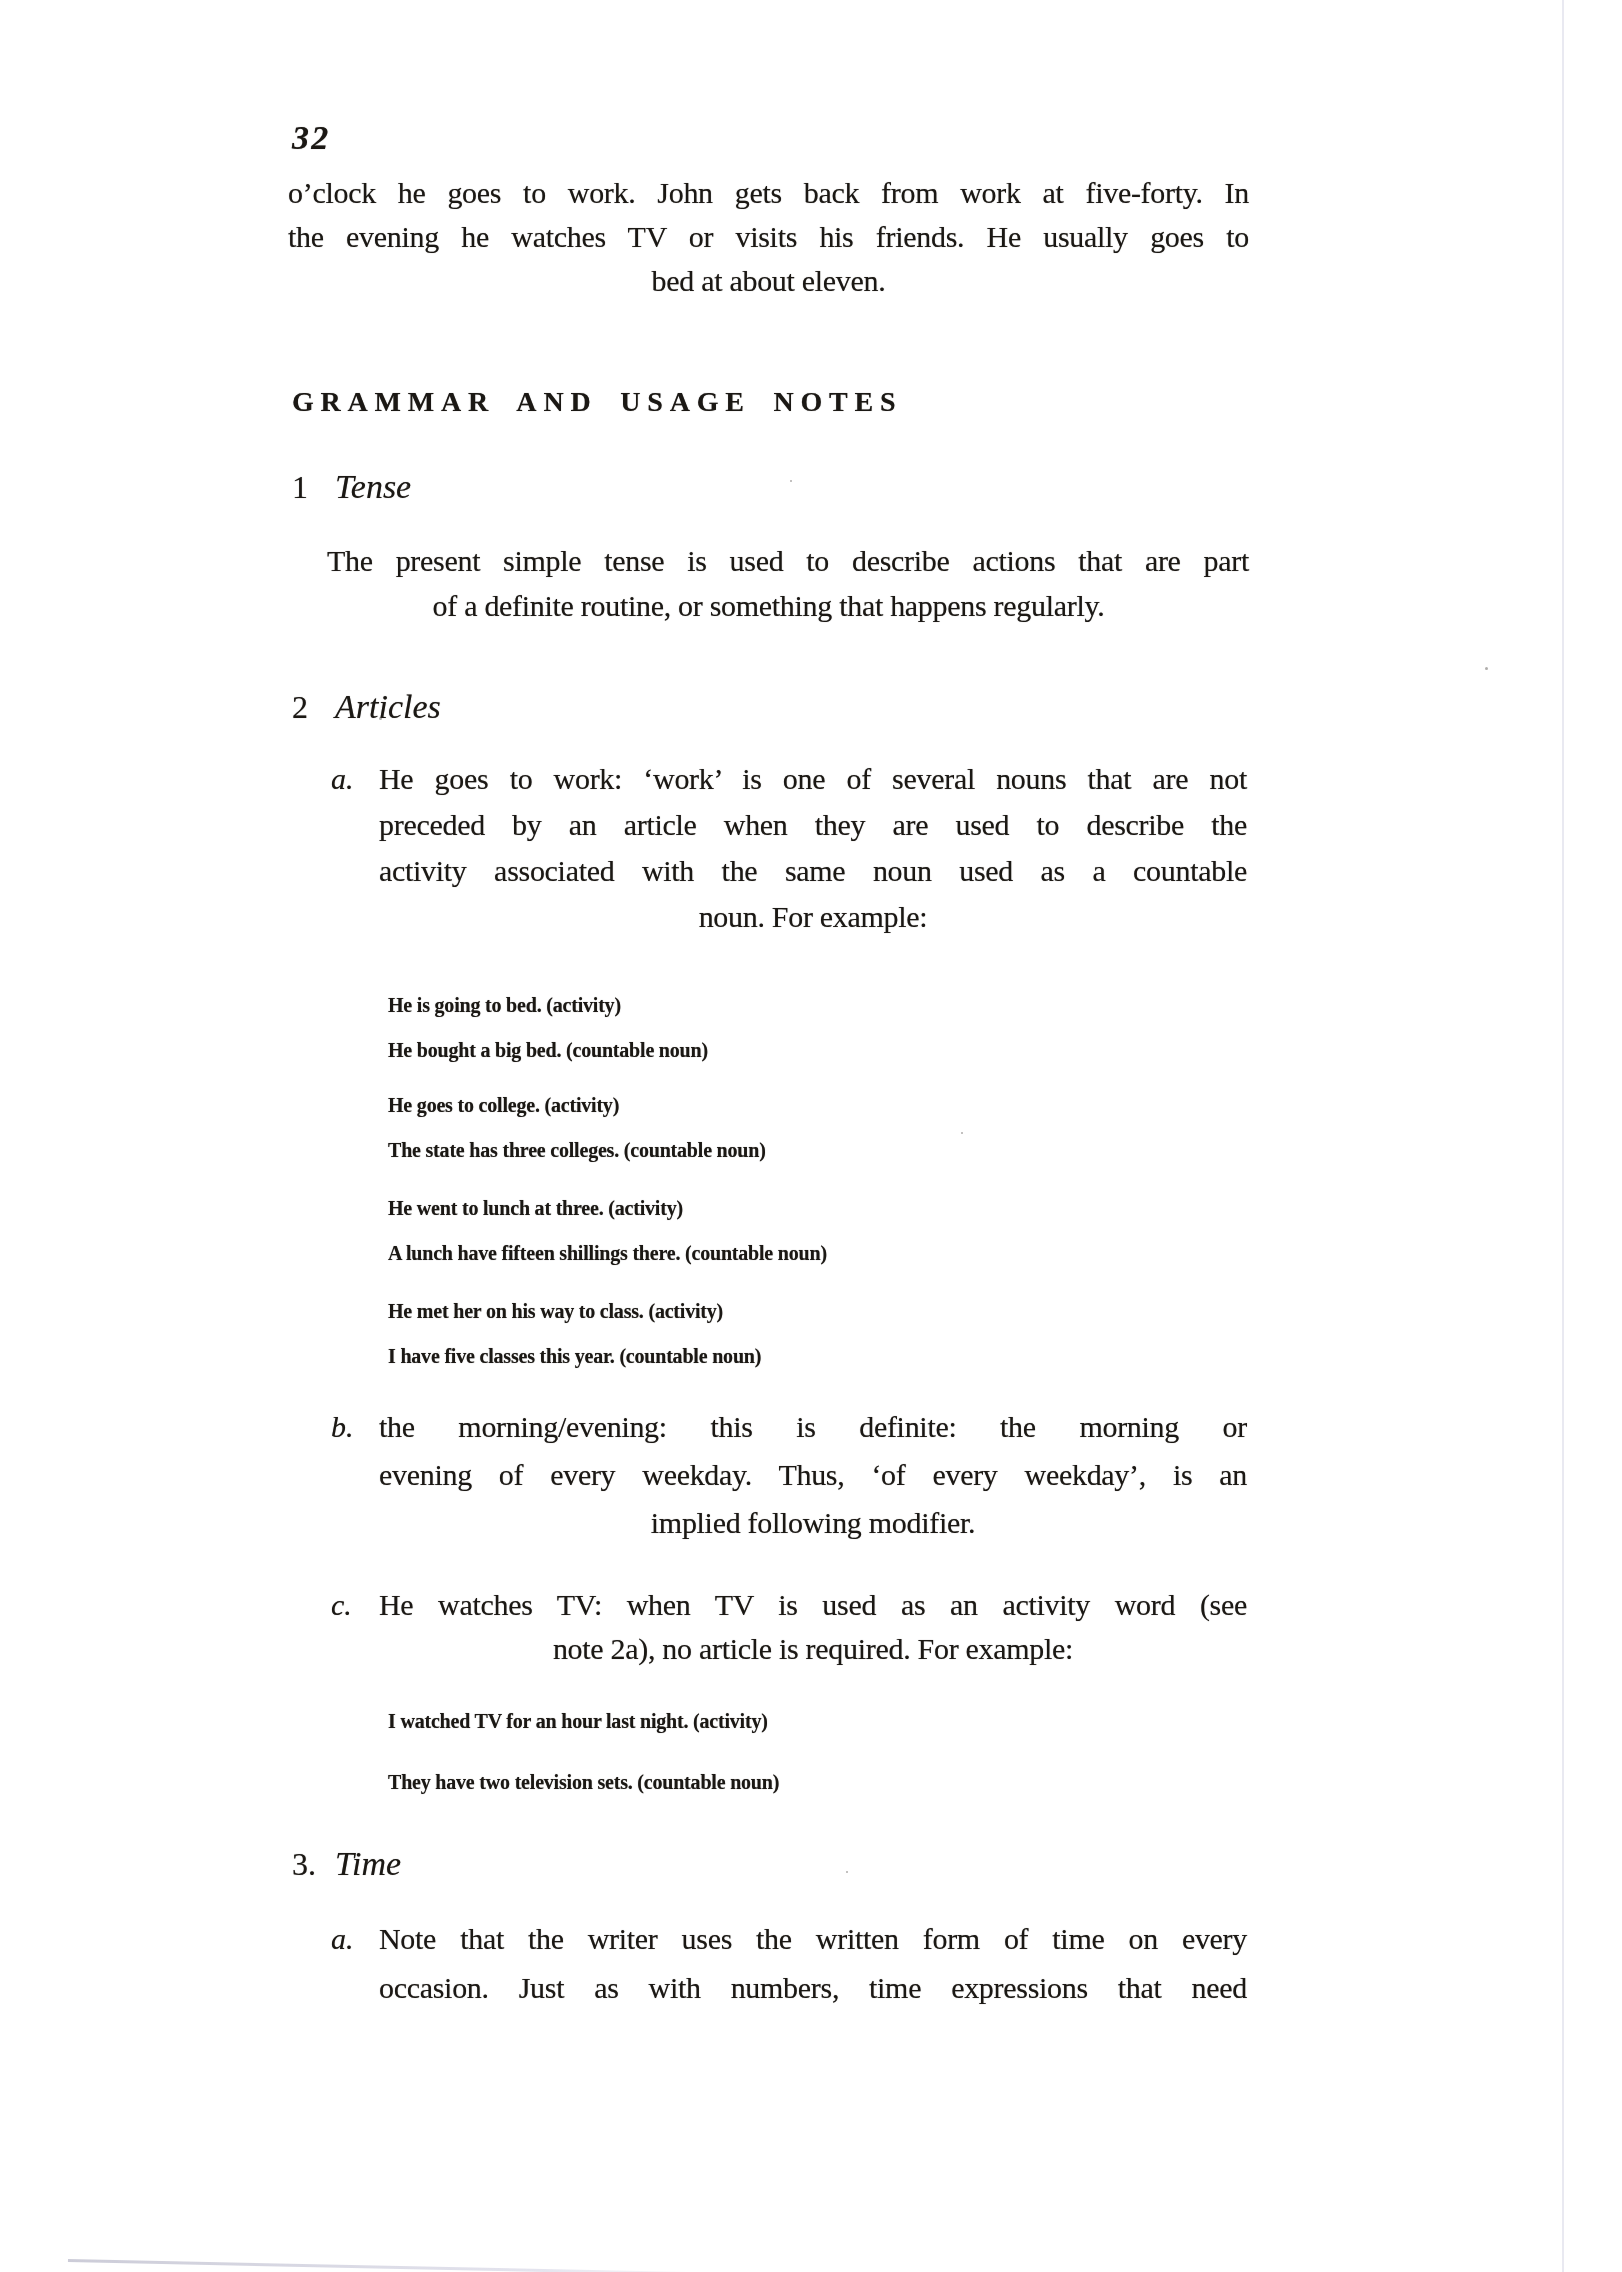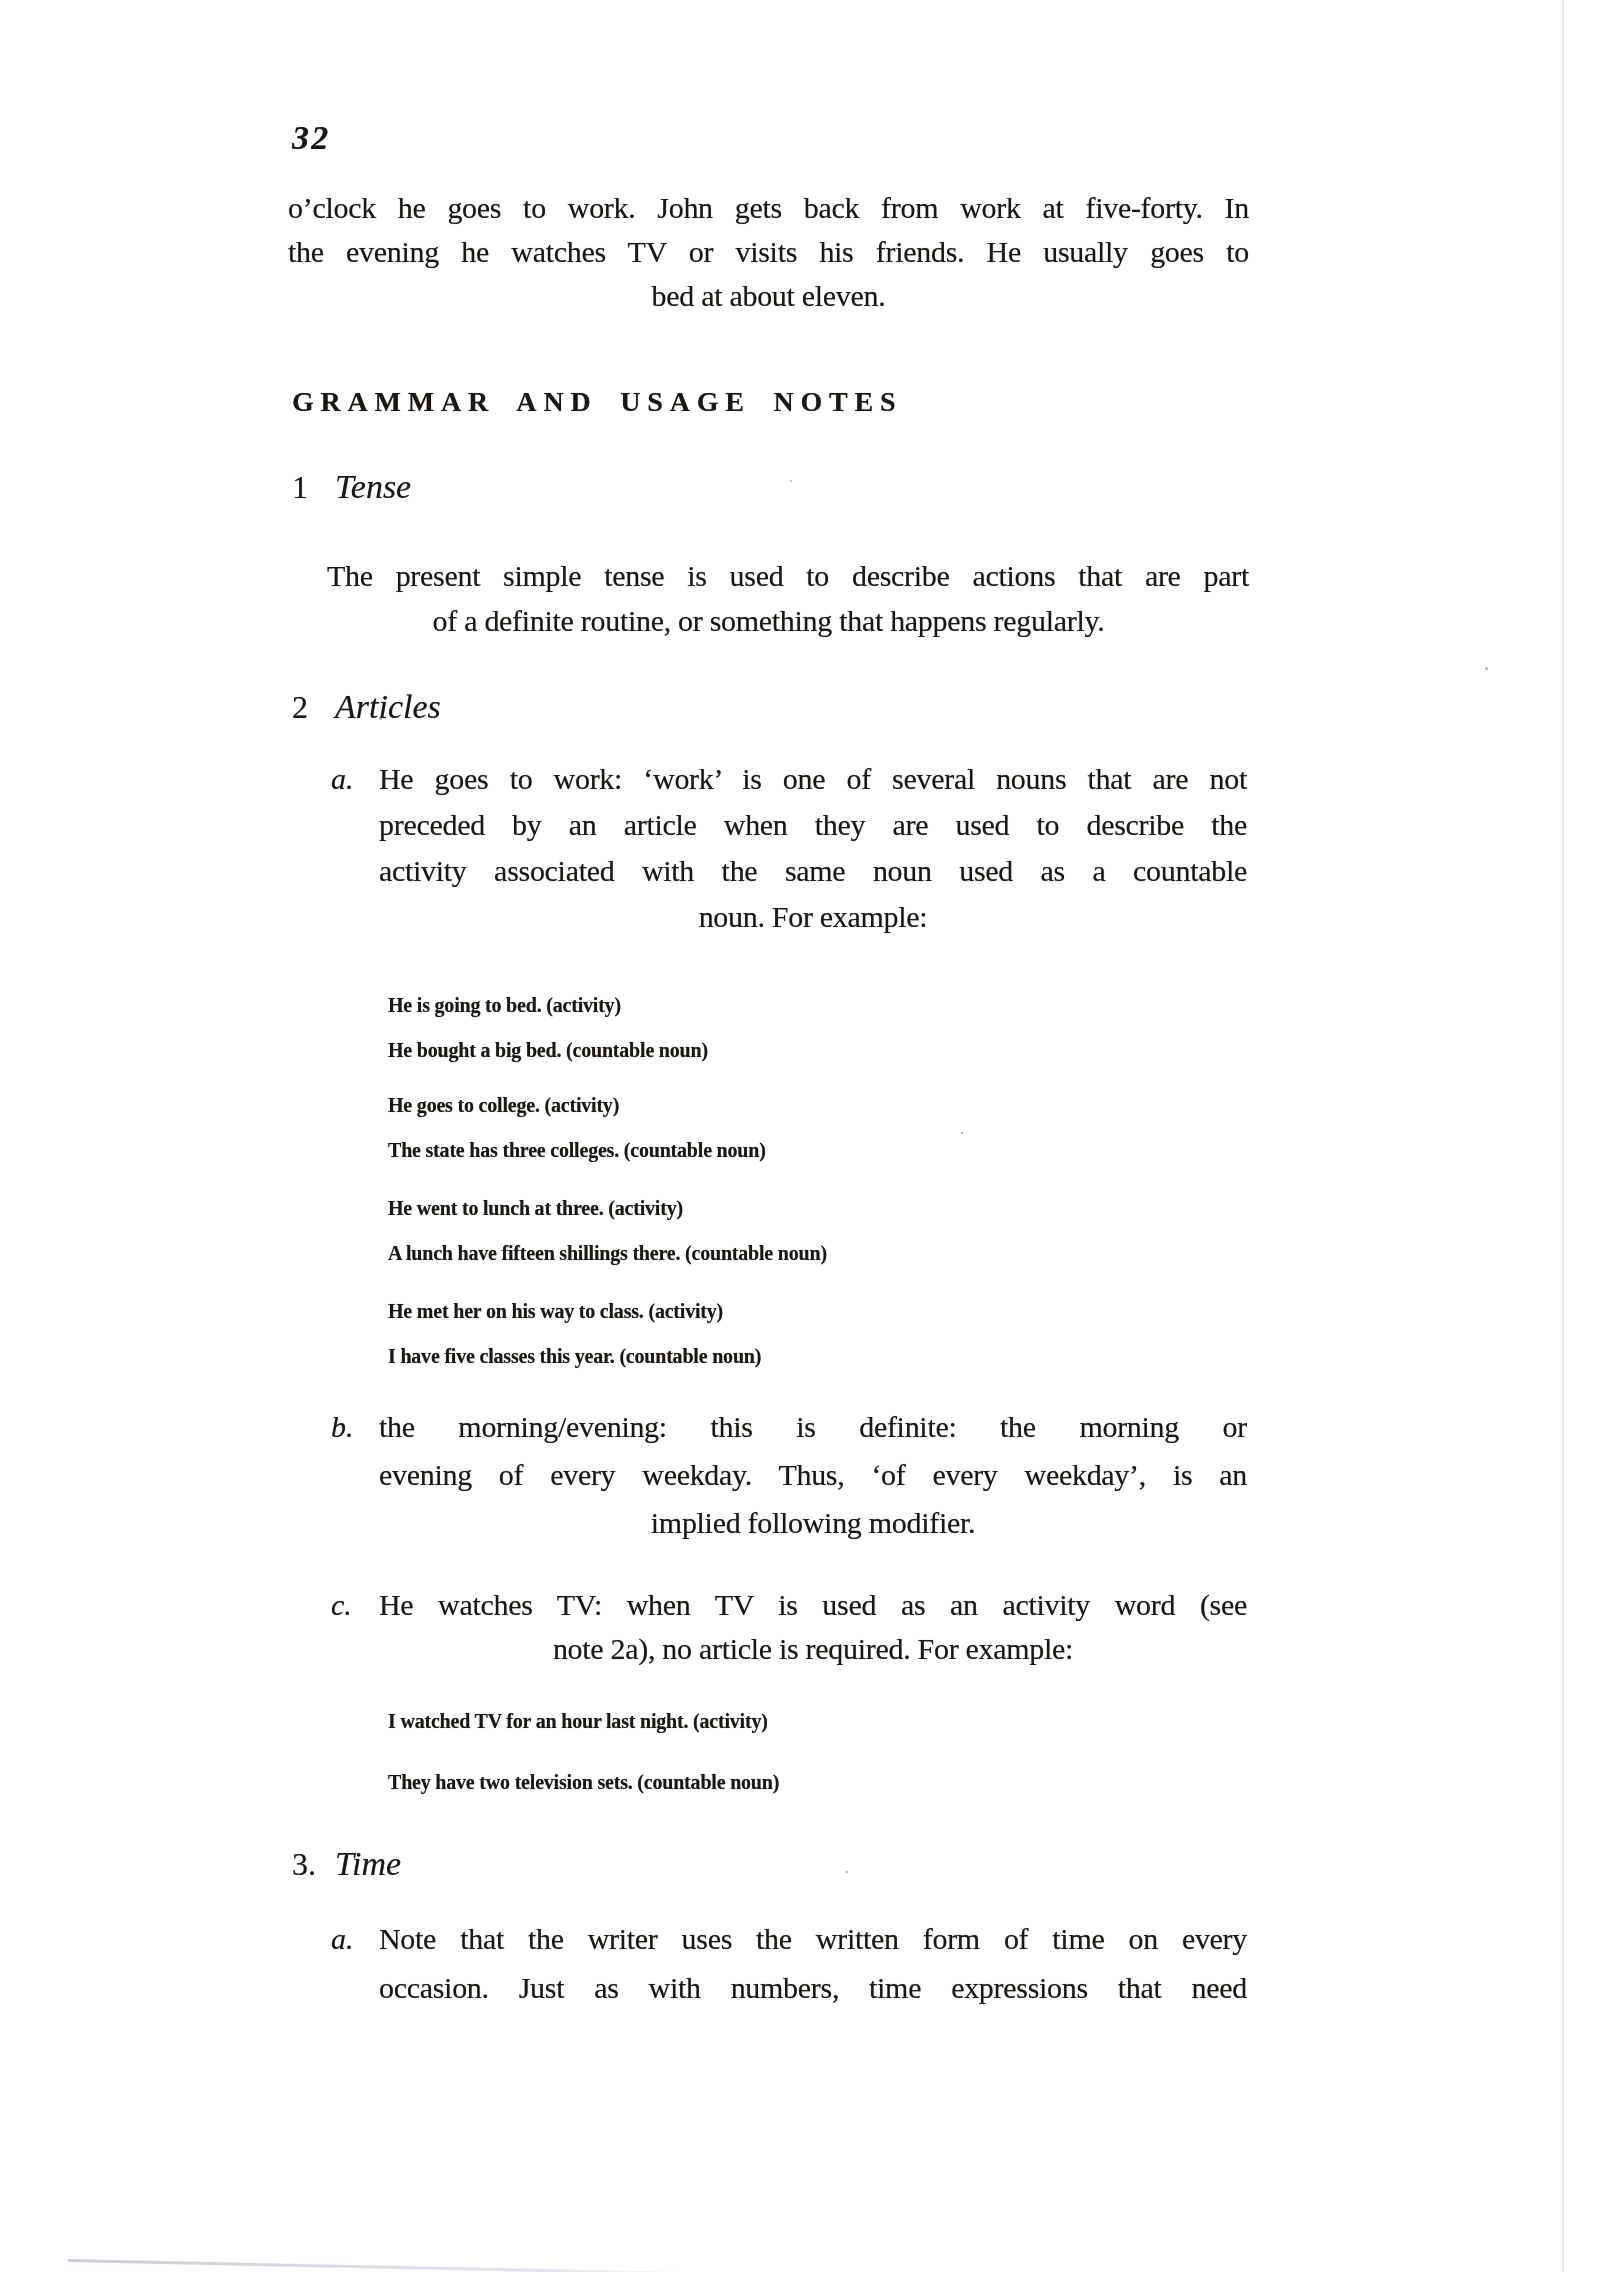--- a/index.html
+++ b/index.html
@@ -20,21 +20,20 @@
   .pagenum {
     position: absolute; left: 292px; top: 119px;
     font-size: 34px; font-style: italic; font-weight: 700;
     letter-spacing: 2.3px;
   }
 
   .para {
     position: absolute; left: 288px; width: 961px;
     font-size: 30px; letter-spacing: -0.3px;
     line-height: 44px;
-    margin-top: 15px;
   }
   .jline { text-align: justify; text-align-last: justify; text-justify: inter-word; }
   .lline { text-align: center; }
   .indent { text-indent: 39px; }
 
   .heading {
     position: absolute; left: 292px; top: 386px;
     font-size: 28px; letter-spacing: 6.8px; word-spacing: 9px;
     font-weight: 700;
   }

